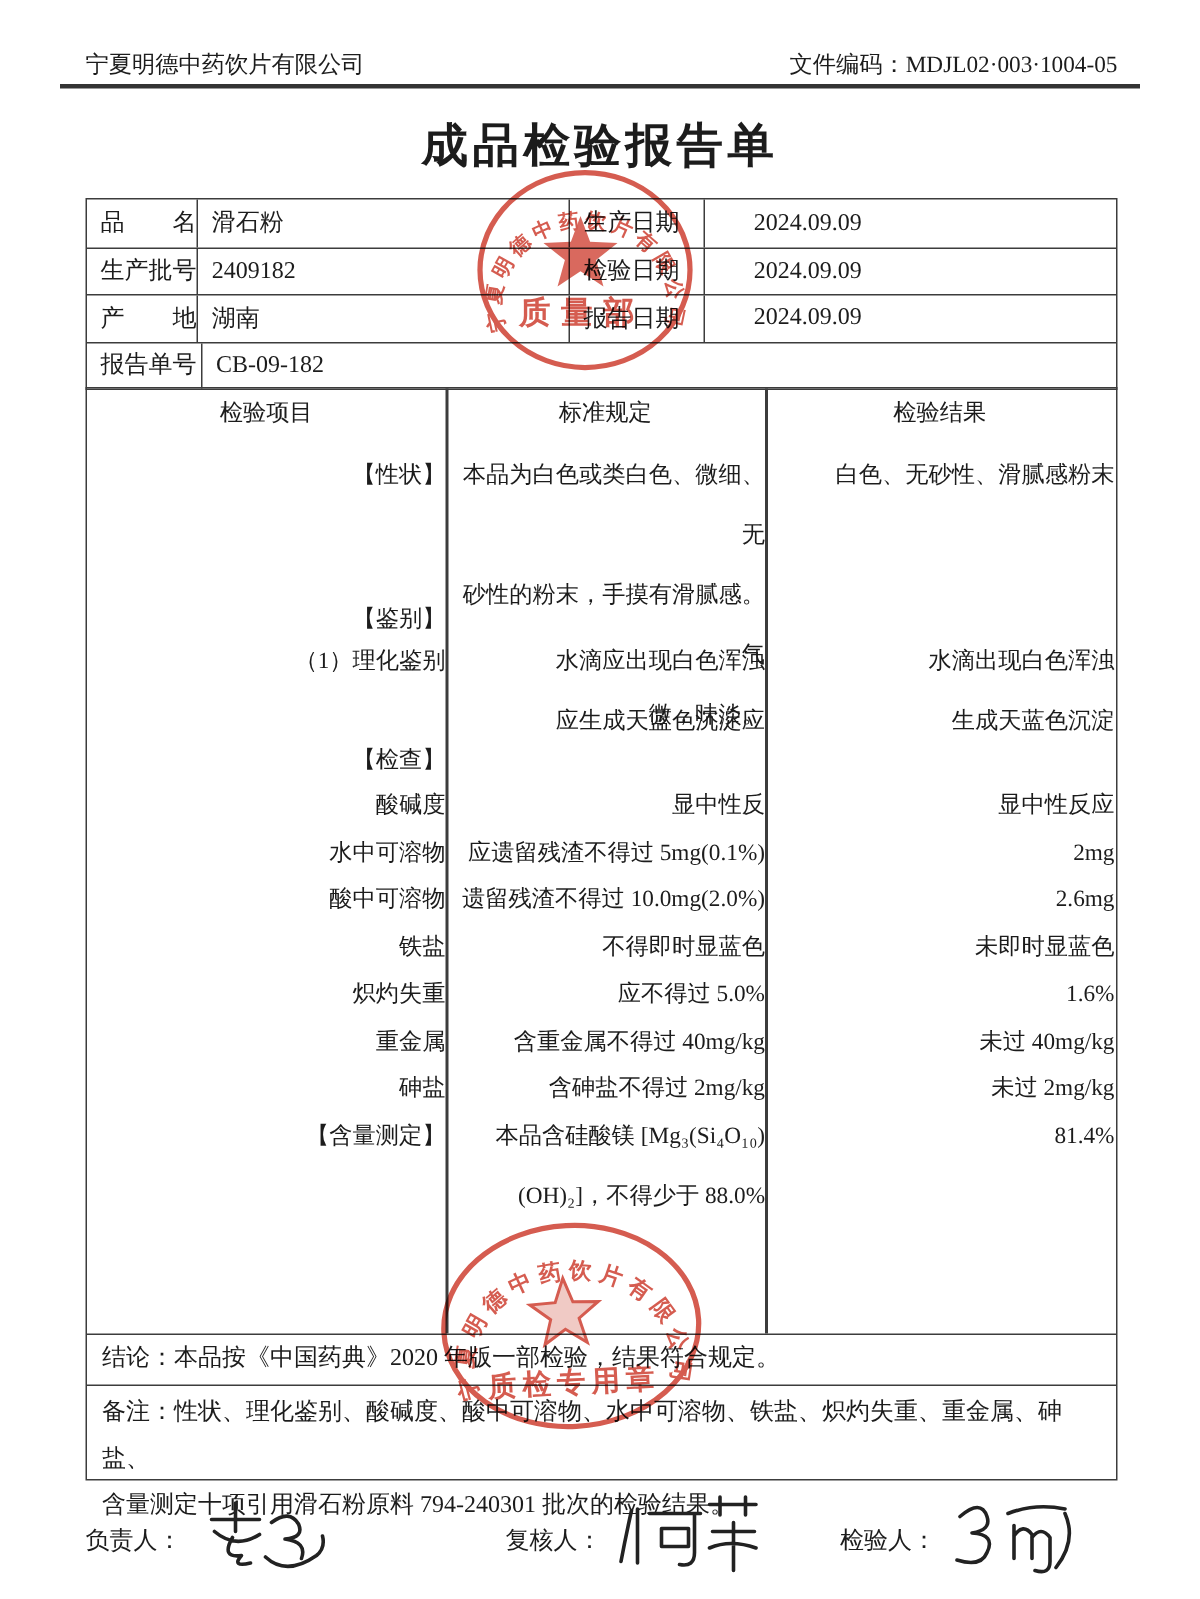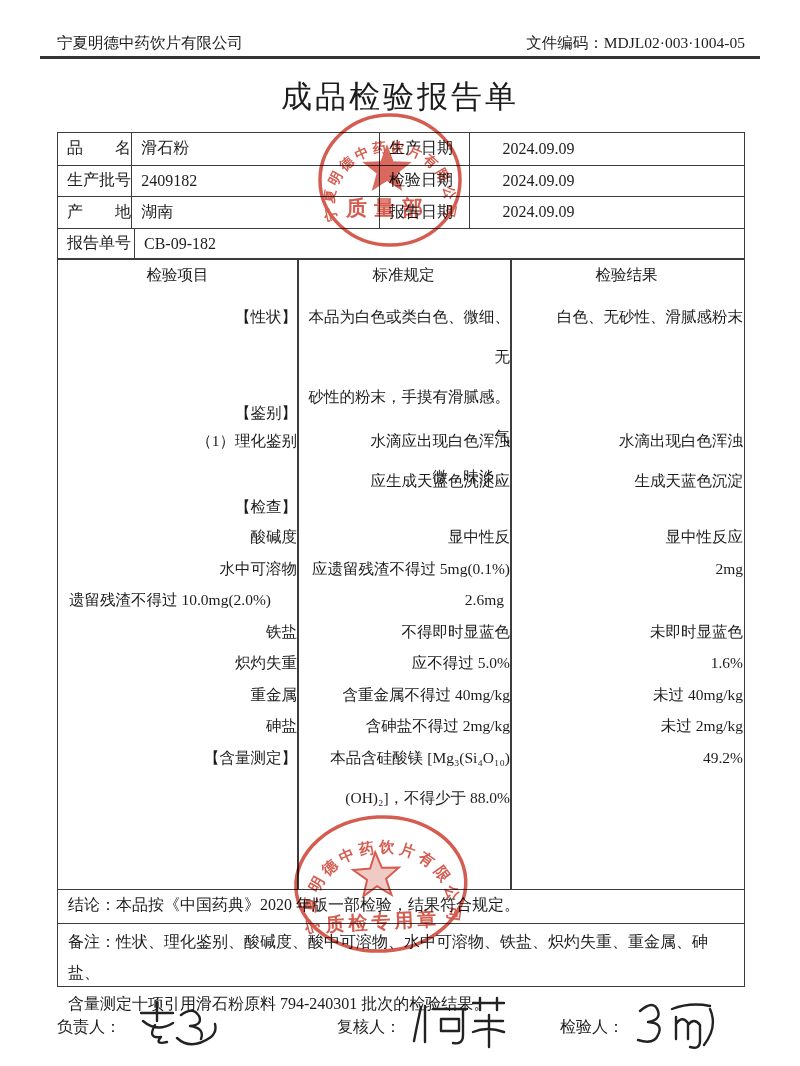--- a/index.html
+++ b/index.html
@@ -4,21 +4,21 @@
 <style>
   * { margin:0; padding:0; box-sizing:border-box; }
   html,body { background:#ffffff; }
   body { width:800px; height:1066px; font-family:"Liberation Serif","DejaVu Serif",serif; color:#1c1c1c; }
   .sheet { position:relative; width:800px; height:1066px; background:#fff; overflow:hidden; }
 
   
   .hdr { position:absolute; left:57px; top:33px; width:688px; display:flex; justify-content:space-between; font-size:15.5px; }
   .hdr-rule { position:absolute; left:40px; top:56px; width:720px; height:3px; background:#343434; }
 
-  .title { position:absolute; left:0; top:76px; width:800px; text-align:center; font-size:31px; font-weight:normal; letter-spacing:3px; }
+  .title { position:absolute; left:0; top:76px; width:800px; text-align:center; font-size:31px; font-weight:bold; letter-spacing:3px; }
 
   
   .info { position:absolute; left:57px; top:132px; width:688px; border:1.5px solid #3c3c3c; font-size:16px; }
   .info-row { display:flex; height:31.5px; border-top:1.5px solid #3c3c3c; }
   .info-row:first-child { border-top:none; }
   .ic { padding-left:9px; display:flex; align-items:center; border-left:1.5px solid #3c3c3c; overflow:hidden; }
   .ic:first-child { border-left:none; }
   .w-l1 { width:76px; } .w-v1 { width:258px; } .w-l2 { width:94px; } .w-v2 { width:285px;padding-left:32px; } .w-wide { width:609px; }
   .ls2 { letter-spacing:2em; white-space:nowrap; }
 
@@ -133,20 +133,21 @@
         <div class="td c1">酸碱度</div>
         <div class="td c2">显中性反</div>
         <div class="td c3">显中性反应</div>
       </div>
       <div class="trow rh31">
         <div class="td c1">水中可溶物</div>
         <div class="td c2">应遗留残渣不得过 5mg(0.1%)</div>
         <div class="td c3">2mg</div>
       </div>
       <div class="trow rh31">
+        <div class="td c1">酸中可溶物</div>
         <div class="td c2">遗留残渣不得过 10.0mg(2.0%)</div>
         <div class="td c3">2.6mg</div>
       </div>
       <div class="trow rh31">
         <div class="td c1">铁盐</div>
         <div class="td c2">不得即时显蓝色</div>
         <div class="td c3">未即时显蓝色</div>
       </div>
       <div class="trow rh31">
         <div class="td c1">炽灼失重</div>
@@ -160,21 +161,21 @@
       </div>
       <div class="trow rh31">
         <div class="td c1">砷盐</div>
         <div class="td c2">含砷盐不得过 2mg/kg</div>
         <div class="td c3">未过 2mg/kg</div>
       </div>
       <div class="trow rhlast">
         <div class="td c1">【含量测定】</div>
         <div class="td c2">本品含硅酸镁 [Mg₃(Si₄O₁₀)
 (OH)₂]，不得少于 88.0%</div>
-        <div class="td c3">49.2%</div>
+        <div class="td c3">81.4%</div>
       </div>
     </div>
 
     <div class="concl">
       <span class="blab">结论：</span><span>本品按《中国药典》2020 年版一部检验，结果符合规定。</span>
     </div>
     <div class="remarks">
       <span class="blab">备注：</span><span>性状、理化鉴别、酸碱度、酸中可溶物、水中可溶物、铁盐、炽灼失重、重金属、砷盐、</span><br>
       <span>含量测定十项引用滑石粉原料 794-240301 批次的检验结果。</span>
     </div>

